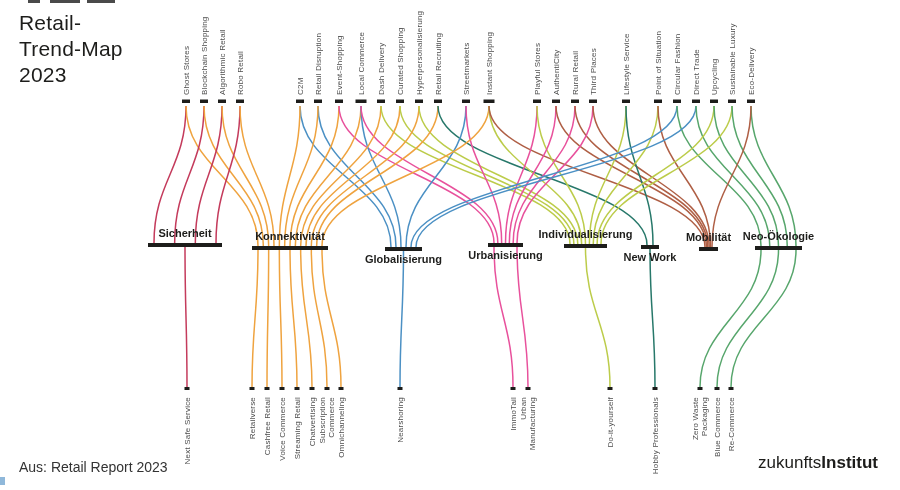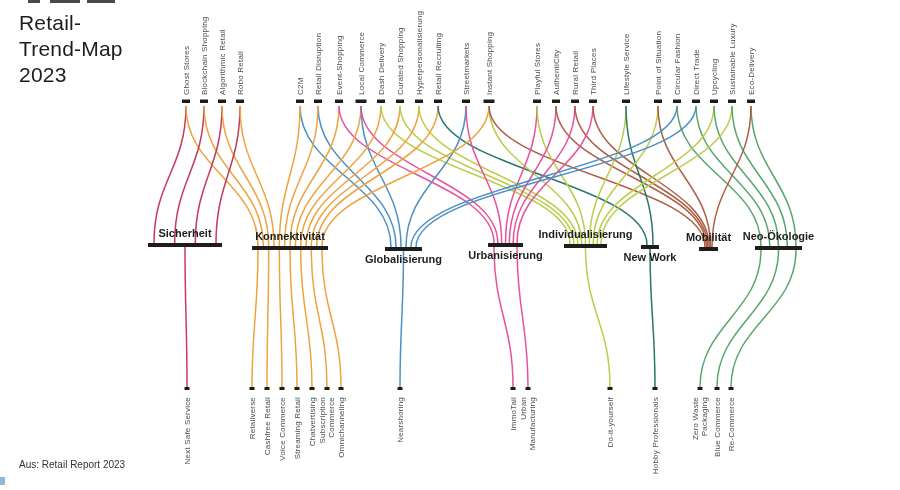--- a/index.html
+++ b/index.html
@@ -4,21 +4,21 @@
 <style>
   html,body{margin:0;padding:0;background:#f4f4f4;}
   .stage{position:relative;width:900px;height:490px;background:#ffffff;overflow:hidden;
          font-family:"Liberation Sans",sans-serif;}
   .title{position:absolute;left:19px;top:10px;font-size:21px;line-height:26px;font-weight:400;
          color:#1d1d1b;white-space:pre-line;letter-spacing:.2px;}
   svg.map{position:absolute;left:0;top:0;}
   .trend-curve{fill:none;stroke-width:1.5;}
   .trend-label{font-size:8px;fill:#4d4d4d;letter-spacing:.2px;}
   .mega-label{font-size:11px;font-weight:700;fill:#1d1d1b;}
-  .source{position:absolute;left:19px;top:459px;font-size:10px;color:#333;}
+  .source{position:absolute;left:19px;top:459px;font-size:14px;color:#333;}
   .logo{position:absolute;right:22px;top:453px;font-size:17px;color:#1d1d1b;font-weight:400;}
   .logo .b{font-weight:700;}
   .strip{position:absolute;top:0;height:3px;background:#4a4a4a;}
   .corner-square{position:absolute;left:0;top:477px;width:5px;height:8px;background:#8fb8da;}
 </style>
 </head>
 <body>
 
 <div class="stage">
   <div class="strip" style="left:28px;width:12px;"></div>
@@ -195,14 +195,15 @@
       <text class="mega-label" text-anchor="middle" x="585.5" y="238">Individualisierung</text>
       <rect x="641" y="245" width="18" height="4" fill="#1d1d1b"></rect>
       <text class="mega-label" text-anchor="middle" x="650" y="261">New Work</text>
       <rect x="699" y="247" width="19" height="4" fill="#1d1d1b"></rect>
       <text class="mega-label" text-anchor="middle" x="708.5" y="241">Mobilität</text>
       <rect x="755" y="246" width="47" height="4" fill="#1d1d1b"></rect>
       <text class="mega-label" text-anchor="middle" x="778.5" y="240">Neo-Ökologie</text>
     </svg>
 
   <div class="source">Aus: Retail Report 2023</div>
+  <div class="logo"><span>zukunfts</span><span class="b">Institut</span></div>
   <div class="corner-square"></div>
 </div>
 
 </body></html>

